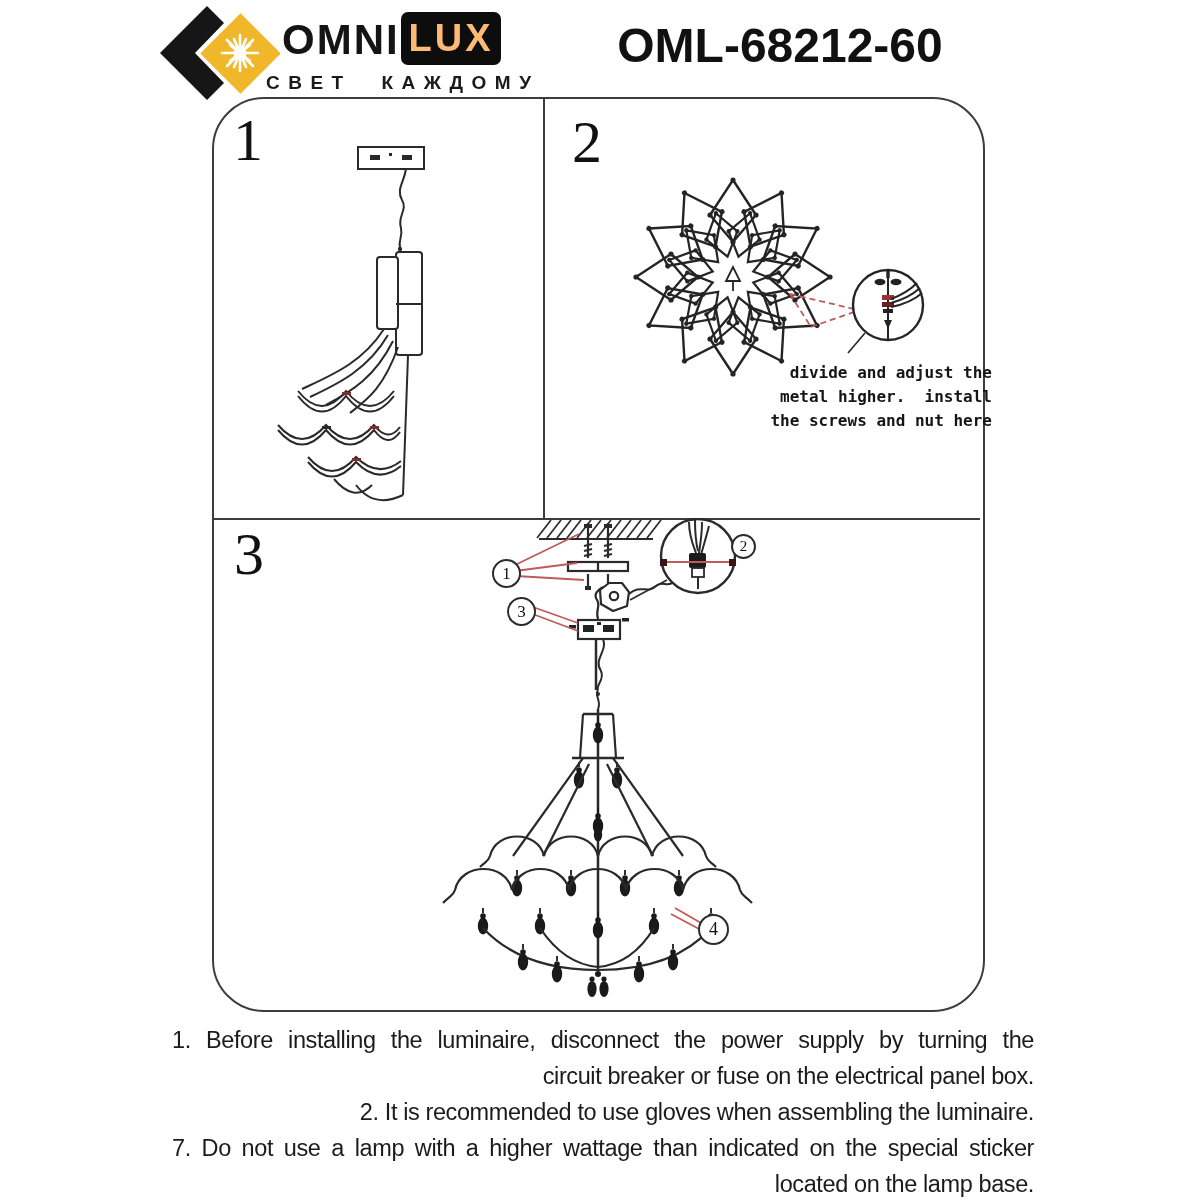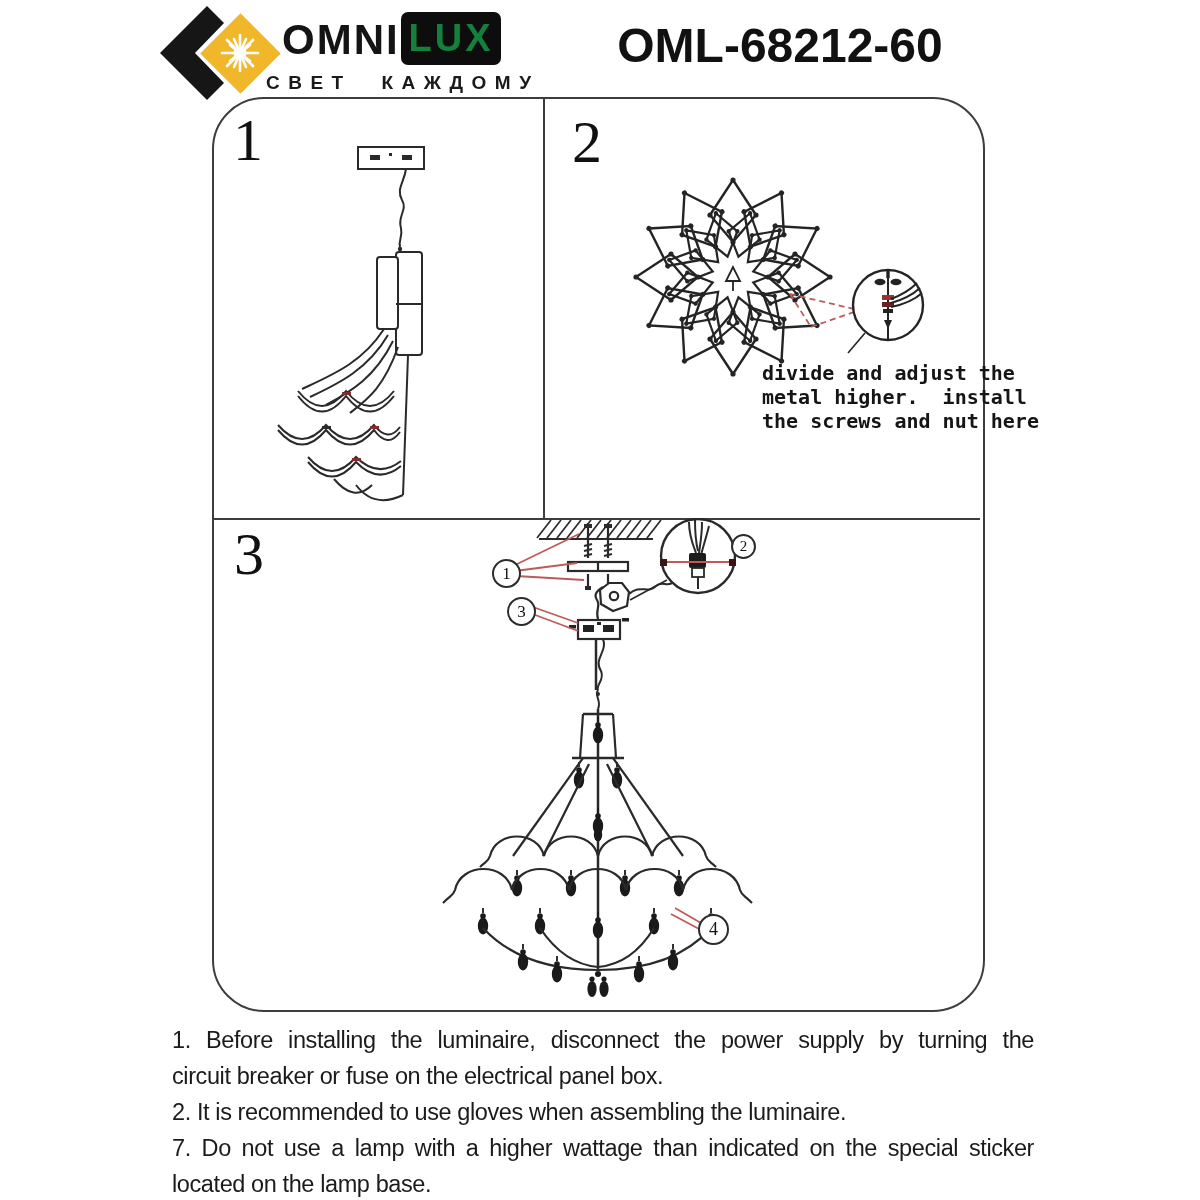--- a/index.html
+++ b/index.html
@@ -29,27 +29,27 @@
   .callout-badge{border:2px solid #2c2c2c;border-radius:50%;background:#fff;
      display:flex;align-items:center;justify-content:center;
      font-family:"Liberation Serif",serif;color:#111;}
   #callout-1{left:492px;top:559px;width:25px;height:25px;font-size:17px;}
   #callout-2{left:731px;top:534px;width:21px;height:21px;font-size:15px;}
   #callout-3{left:507px;top:597px;width:25px;height:25px;font-size:17px;}
   #callout-4{left:698px;top:914px;width:27px;height:27px;font-size:18px;}
 
   
   #panel2-note{left:762px;top:361px;width:230px;font-family:"DejaVu Sans Mono",monospace;
-     font-size:20px;font-weight:bold;line-height:24px;color:#151515;text-align:right;}
+     font-size:16px;font-weight:bold;line-height:24px;color:#151515;text-align:right;}
   #panel2-note div{white-space:pre;}
 
   
   #instructions{left:172px;top:1022px;width:862px;font-size:23.5px;line-height:36px;
      letter-spacing:-0.4px;color:#1b1b1b;}
-  #instructions .line{white-space:nowrap;}
+  #instructions .line{white-space:nowrap;text-align:right;}
   #instructions .just{white-space:normal;text-align:justify;text-align-last:justify;}
 
   svg{display:block;}
 </style>
 </head>
 <body>
 
 <div id="sheet">
 
   <div class="abs" style="left:0;top:0;width:1200px;height:100px;">
@@ -64,21 +64,21 @@
         <line x1="103" y1="37" x2="77" y2="63"></line>
         <line x1="80" y1="42" x2="100" y2="58"></line>
         <line x1="100" y1="42" x2="80" y2="58"></line>
         <line x1="84" y1="36" x2="96" y2="64"></line>
         <line x1="96" y1="36" x2="84" y2="64"></line>
       </g>
       <circle cx="90" cy="50" r="6.5" fill="#ffffff"></circle>
     </svg>
     <div class="abs" id="brand-omni">OMNI</div>
     <div class="abs" id="brand-lux-badge">
-      <span id="brand-lux" style="color:#15803d;">LUX</span>
+      <span id="brand-lux" style="color:#fdba74;">LUX</span>
     </div>
     <div class="abs" id="brand-tagline">СВЕТ КАЖДОМУ</div>
     <div class="abs" id="model-number">OML-68212-60</div>
   </div>
 
   <div class="abs" id="panel-frame"></div>
   <div class="abs" id="divider-v"></div>
   <div class="abs" id="divider-h"></div>
 
   <div class="abs panel-number" id="panel1-number">1</div>

